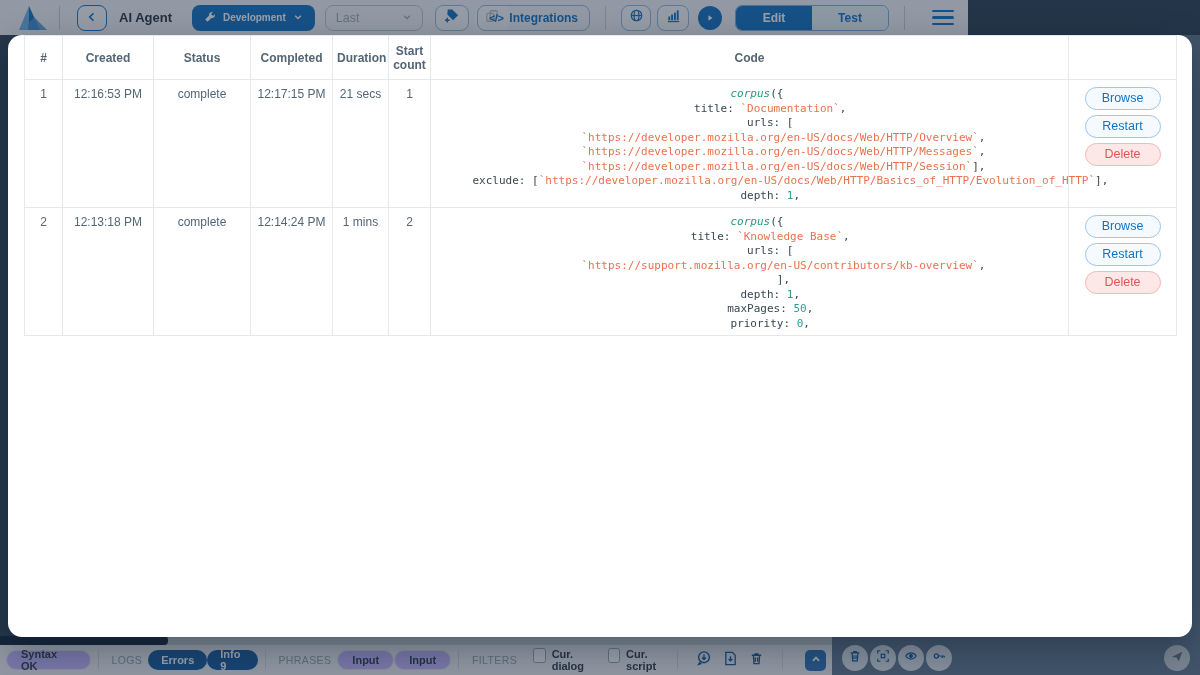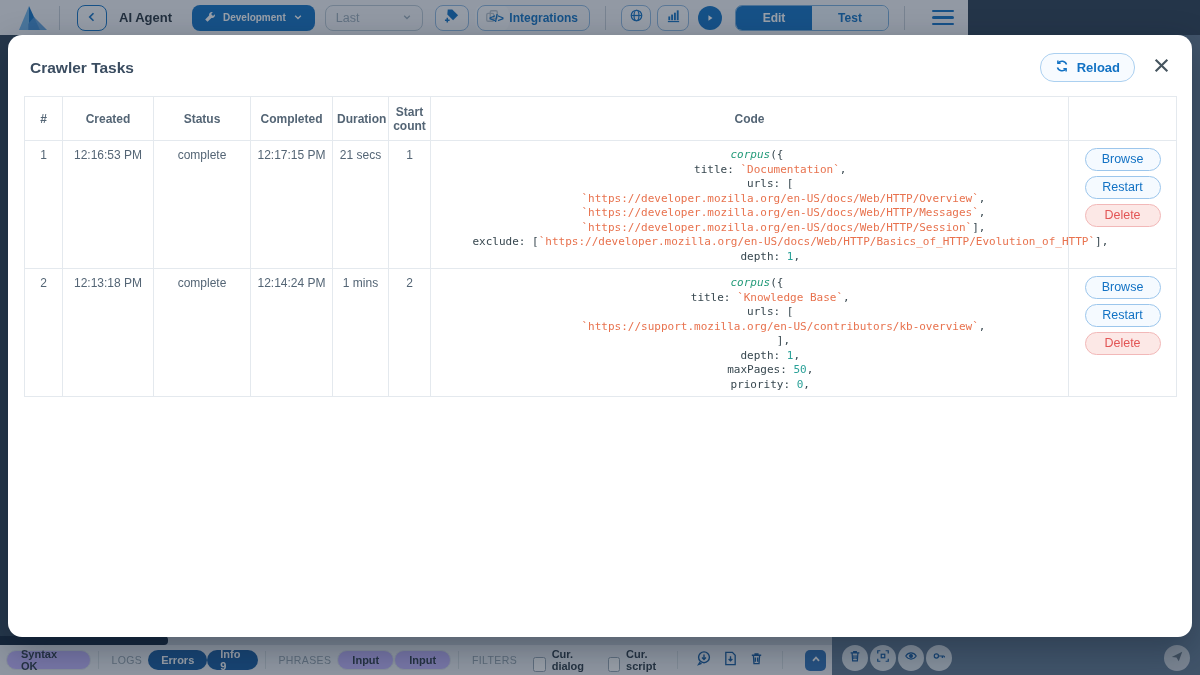--- a/index.html
+++ b/index.html
@@ -76,21 +76,21 @@
   
   .statusbar{position:absolute;left:0;top:645px;width:832px;height:30px;background:#eef1f4;display:flex;
     align-items:center;padding-left:6px;box-sizing:border-box;}
   .pill{height:20px;border-radius:10px;display:flex;align-items:center;font-size:11px;font-weight:bold;box-sizing:border-box;}
   .pill.light{background:#c4b5fd;border:1px solid #dfe4e9;color:#2c3a46;padding:0 14px;}
   .pill.dark{background:#155a9e;color:#fff;padding:0 13px;}
   .syntaxpill{width:96px;justify-content:flex-start;padding:0 12px;}
   .sb-label{font-size:10.5px;color:#93a0ab;font-weight:normal;letter-spacing:.4px;margin:0 6px;}
   .sb-div{width:1px;height:18px;background:#d4dade;margin:0 7px;}
   .sb-gap{}
-  .cb-group{display:flex;align-items:flex-end;gap:6px;margin-left:10px;}
+  .cb-group{display:flex;align-items:flex-start;gap:6px;margin-left:10px;}
   .cbx{width:13px;height:13px;border:1px solid #97a6b2;border-radius:2.5px;background:#fff;}
   .cb-label{font-size:11px;font-weight:bold;color:#2c3a46;}
   .sb-icons{display:flex;align-items:center;gap:11px;margin-left:auto;}
   .sb-ic{color:#155a9e;display:flex;}
   .upbtn{width:21px;height:21px;border-radius:5px;background:#2f71b8;display:flex;align-items:center;
     justify-content:center;margin:0 6px 0 4px;}
 
   
   .rp-icons{position:absolute;left:10px;top:610px;display:flex;gap:2px;}
   .circbtn{width:26px;height:26px;border-radius:50%;background:#dde3ea;display:flex;align-items:center;justify-content:center;color:#155a9e;}
@@ -265,37 +265,20 @@
         <span><svg width="12" height="12" viewBox="0 0 16 16" fill="none" stroke="#fff" stroke-width="2.4">
             <path d="M4 10.5 8 6l4 4.5"></path>
           </svg></span>
       </div>
   </div>
 </div>
 
 <div class="dim"></div>
 
 <div class="modal">
-  <div class="modal-head">
-    <div class="modal-title">Crawler Tasks</div>
-    <div class="reloadbtn">
-      <span><svg width="14" height="14" viewBox="0 0 16 16" fill="none" stroke="#1272c4" stroke-width="1.7">
-            <path d="M13.2 6.3A5.5 5.5 0 0 0 3.6 4.7"></path>
-            <path d="M3.3 1.8v3.1h3.1"></path>
-            <path d="M2.8 9.7a5.5 5.5 0 0 0 9.6 1.6"></path>
-            <path d="M12.7 14.2v-3.1H9.6"></path>
-          </svg></span>
-      <span>Reload</span>
-    </div>
-    <div class="closex">
-      <span><svg width="17" height="17" viewBox="0 0 16 16" fill="none" stroke="#46555f" stroke-width="2">
-            <path d="M2.5 2.5l11 11M13.5 2.5l-11 11"></path>
-          </svg></span>
-    </div>
-  </div>
   <div class="tbl-wrap">
     <table class="tasks">
       <colgroup>
         <col style="width:38px">
           <col style="width:91px">
           <col style="width:97px">
           <col style="width:82px">
         <col style="width:56px">
           <col style="width:42px">
           <col style="width:638px">

